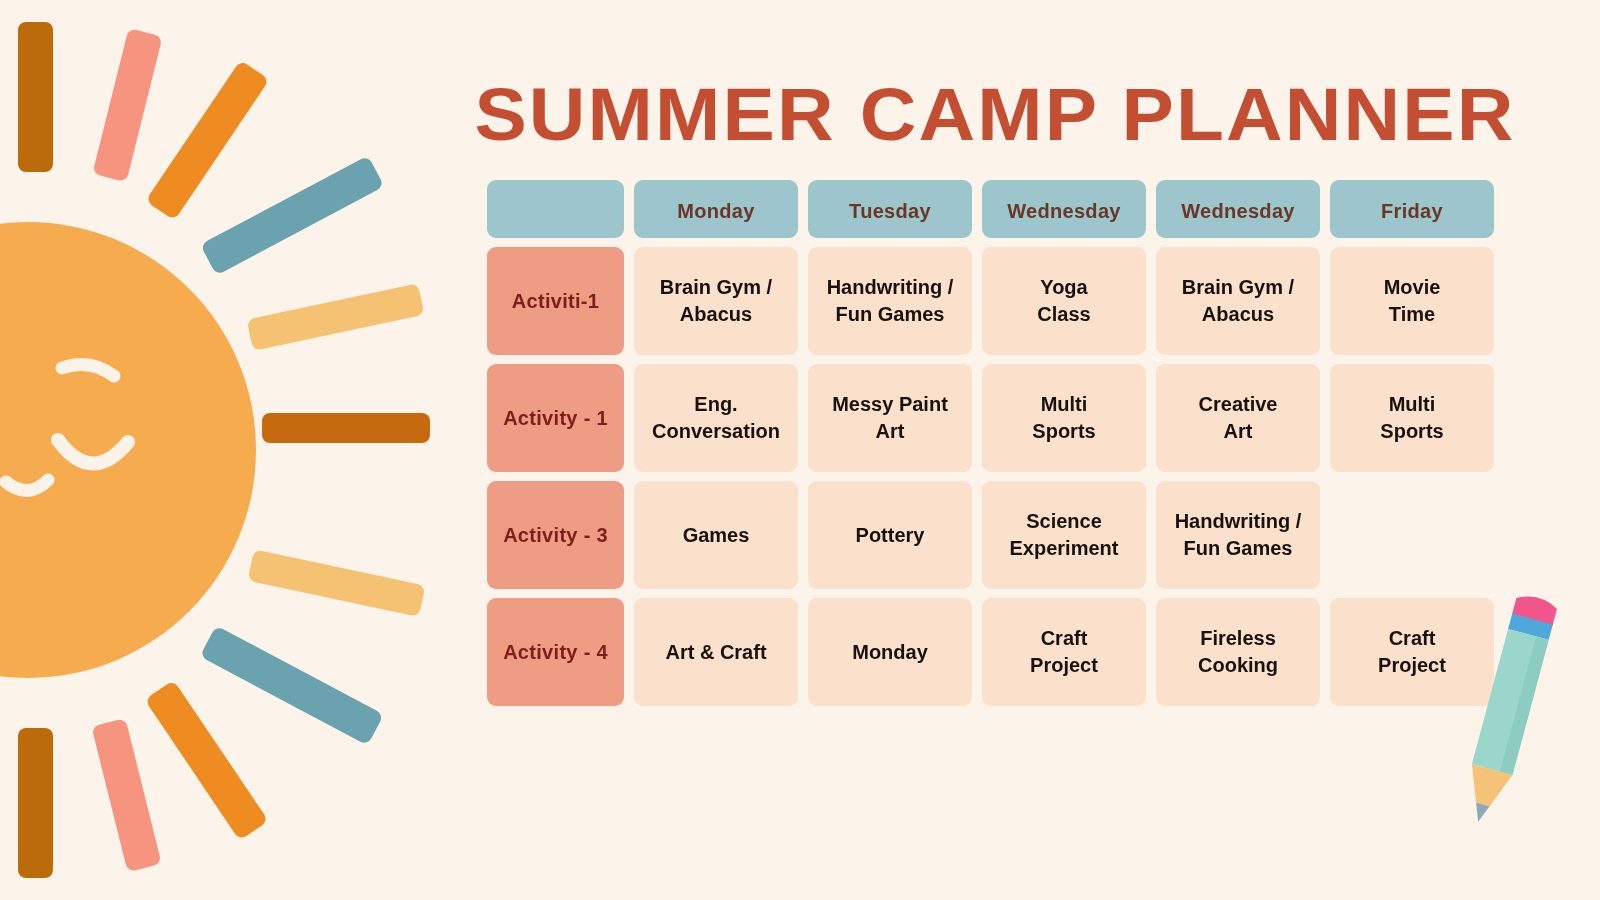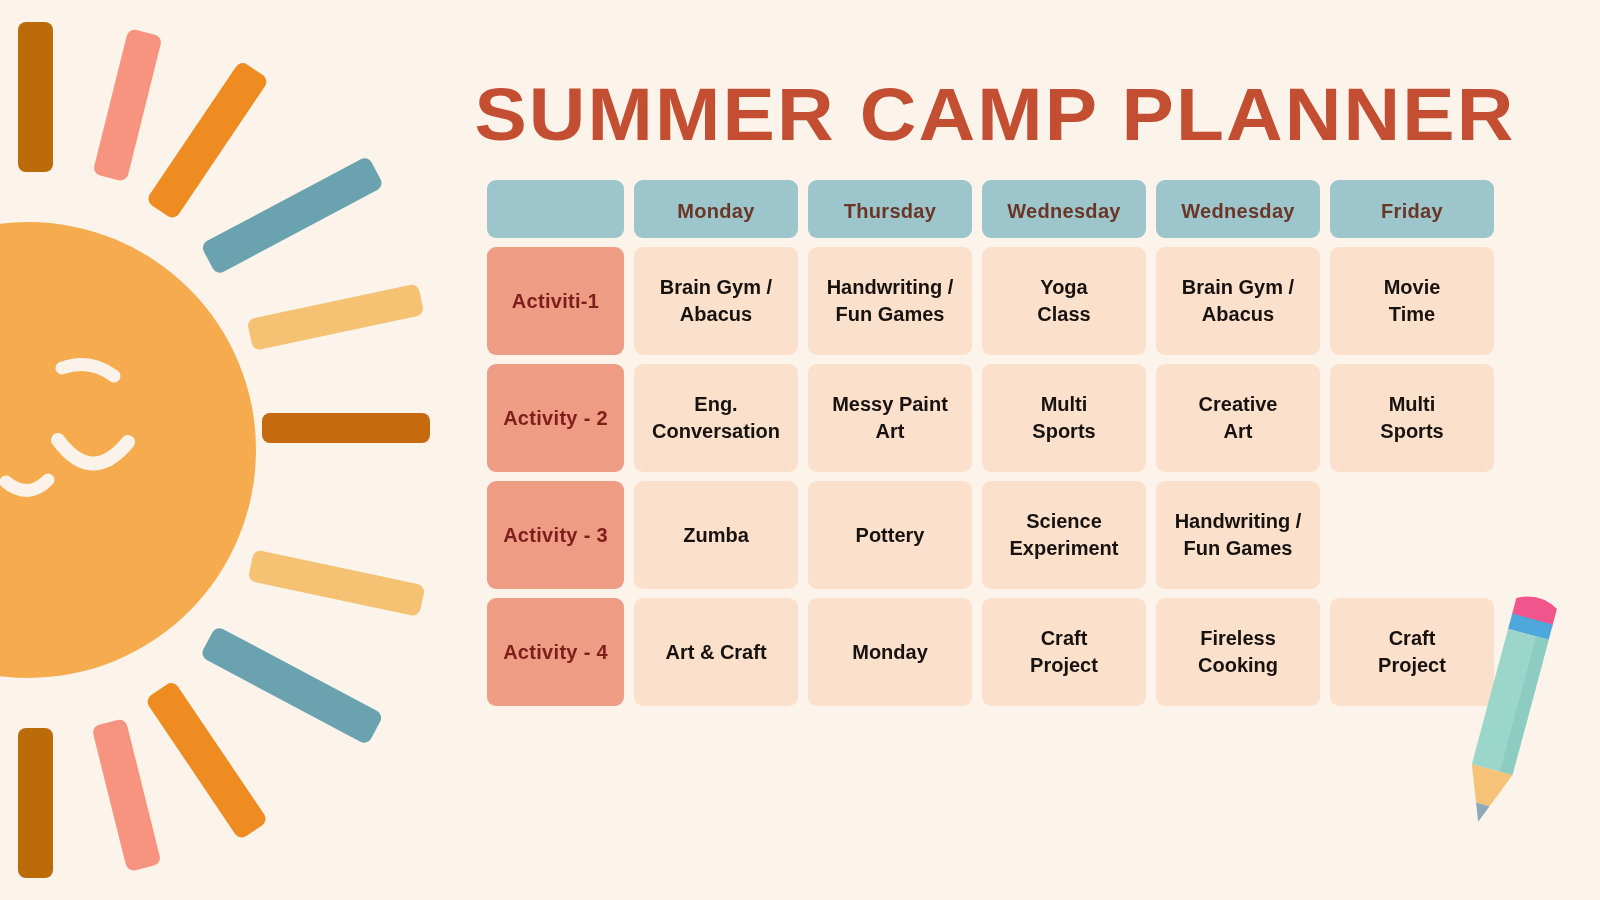--- a/index.html
+++ b/index.html
@@ -144,47 +144,47 @@
   <path d="M 6 482 q 22 18 42 -2" stroke="#FBF3E9" stroke-width="13" stroke-linecap="round" fill="none"></path>
 </svg>
 
 <h1 id="page-title">SUMMER CAMP PLANNER</h1>
 
 <div id="planner-table">
 
   <div class="planner-row header-row">
     <div class="cell col-label head-blank"></div>
     <div class="cell col-day head-day">Monday</div>
-    <div class="cell col-day head-day">Thursday</div>
+    <div class="cell col-day head-day">Tuesday</div>
     <div class="cell col-day head-day">Wednesday</div>
     <div class="cell col-day head-day">Wednesday</div>
     <div class="cell col-day head-day">Friday</div>
   </div>
 
   <div class="planner-row body-row">
     <div class="cell col-label row-label">Activiti-1</div>
     <div class="cell col-day activity">Brain Gym /<br>Abacus</div>
     <div class="cell col-day activity">Handwriting /<br>Fun Games</div>
     <div class="cell col-day activity">Yoga<br>Class</div>
     <div class="cell col-day activity">Brain Gym /<br>Abacus</div>
     <div class="cell col-day activity">Movie<br>Time</div>
   </div>
 
   <div class="planner-row body-row">
-    <div class="cell col-label row-label">Activity - 2</div>
+    <div class="cell col-label row-label">Activity - 1</div>
     <div class="cell col-day activity">Eng.<br>Conversation</div>
     <div class="cell col-day activity">Messy Paint<br>Art</div>
     <div class="cell col-day activity">Multi<br>Sports</div>
     <div class="cell col-day activity">Creative<br>Art</div>
     <div class="cell col-day activity">Multi<br>Sports</div>
   </div>
 
   <div class="planner-row body-row">
     <div class="cell col-label row-label">Activity - 3</div>
-    <div class="cell col-day activity">Zumba</div>
+    <div class="cell col-day activity">Games</div>
     <div class="cell col-day activity">Pottery</div>
     <div class="cell col-day activity">Science<br>Experiment</div>
     <div class="cell col-day activity">Handwriting /<br>Fun Games</div>
   </div>
 
   <div class="planner-row body-row">
     <div class="cell col-label row-label">Activity - 4</div>
     <div class="cell col-day activity">Art &amp; Craft</div>
     <div class="cell col-day activity">Monday</div>
     <div class="cell col-day activity">Craft<br>Project</div>

